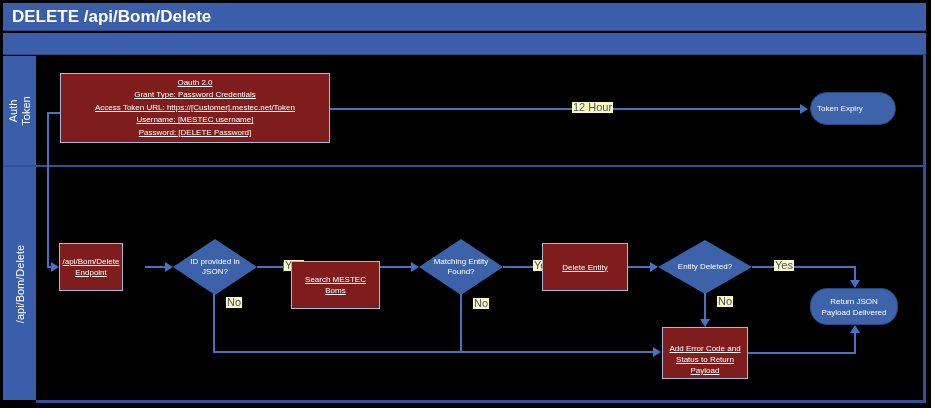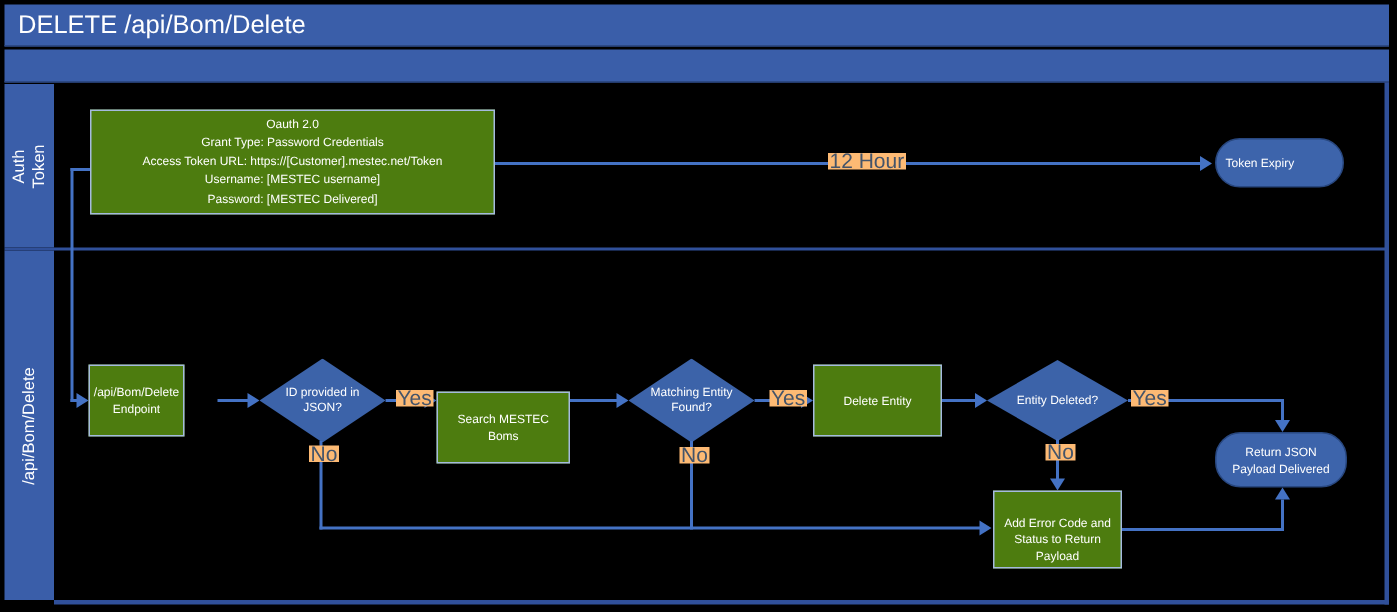--- a/index.html
+++ b/index.html
@@ -5,21 +5,21 @@
   html,body { margin:0; padding:0; background:#000; }
   .canvas {
     position:relative; width:931px; height:408px;
     background:#000; overflow:hidden;
     font-family:"Liberation Sans", sans-serif;
   }
   
   .title-bar {
     position:absolute; left:3px; top:3px; width:923px; height:28px;
     background:#3a5ea9; border-bottom:1px solid #2c4984;
-    color:#fff; font-size:17px; font-weight:normal;
+    color:#fff; font-size:17px; font-weight:bold;
     display:flex; align-items:center; padding-left:9px; box-sizing:border-box;
   }
   .sub-bar {
     position:absolute; left:3px; top:33px; width:923px; height:21px;
     background:#3a5ea9; border-bottom:1px solid #2c4984;
   }
   
   .lane-label {
     position:absolute; left:3px; width:33px; background:#3a5ea9;
   }
@@ -35,43 +35,43 @@
   
   .fline { position:absolute; background:#30509a; }
   
   .seg { position:absolute; background:#4472c4; }
   .ah { position:absolute; width:0; height:0; }
   .ah.r { border-top:5px solid transparent; border-bottom:5px solid transparent; border-left:8px solid #4472c4; }
   .ah.d { border-left:5px solid transparent; border-right:5px solid transparent; border-top:8px solid #4472c4; }
   .ah.u { border-left:5px solid transparent; border-right:5px solid transparent; border-bottom:8px solid #4472c4; }
   
   .box {
-    position:absolute; background:#4d7c0f; border:1.5px solid #a5badf;
+    position:absolute; background:#7f1d1d; border:1.5px solid #a5badf;
     color:#fff; font-size:8px; line-height:11px; text-align:center;
     display:flex; align-items:center; justify-content:center;
-    padding:2px; box-sizing:border-box;
+    padding:2px; box-sizing:border-box;text-decoration:underline;
   }
   .oauth { line-height:12.5px; }
   .oauth .ln { display:block; }
   .diamond {
     position:absolute; background:#3c63a9;
     clip-path:polygon(50% 0, 100% 50%, 50% 100%, 0 50%);
     color:#fff; font-size:8px; line-height:10.5px; text-align:center;
     display:flex; align-items:center; justify-content:center;
     padding:0 8px; box-sizing:border-box;
   }
   .stadium {
     position:absolute; background:#3d64ab; border:1.5px solid #28477f;
     border-radius:17px; color:#fff; font-size:8px; line-height:11px;
     text-align:center; display:flex; align-items:center; justify-content:flex-start;
     padding:2px 6px; box-sizing:border-box;
   }
   .chip {
-    position:absolute; background:#fdba74; color:#44546a;
-    font-size:14px; line-height:11px; padding:0 1px; white-space:nowrap;
+    position:absolute; background:#fef9c3; color:#44546a;
+    font-size:11px; line-height:11px; padding:0 1px; white-space:nowrap;margin-left:20px;
   }
 </style>
 </head>
 <body>
 
 <div class="canvas">
 
   <div class="title-bar">
     <span>DELETE /api/Bom/Delete</span>
   </div>
@@ -87,21 +87,21 @@
   <div class="fline" style="left:3px; top:165px; width:923px; height:2px;"></div>
   <div class="fline" style="left:923px; top:55px; width:3px; height:348px;"></div>
   <div class="fline" style="left:36px; top:400px; width:890px; height:3px;"></div>
 
   <div class="box oauth" style="left:60px; top:73px; width:270px; height:70px;">
     <div>
       <span class="ln">Oauth 2.0</span>
       <span class="ln">Grant Type: Password Credentials</span>
       <span class="ln">Access Token URL: https://[Customer].mestec.net/Token</span>
       <span class="ln">Username: [MESTEC username]</span>
-      <span class="ln">Password: [MESTEC Delivered]</span>
+      <span class="ln">Password: [DELETE Password]</span>
     </div>
   </div>
 
   <div class="seg" style="left:330px; top:108px; width:472px; height:2px;"></div>
   <div class="ah r" style="left:800px; top:104px;"></div>
   <span class="chip" style="left:552px; top:102px;">12 Hour</span>
 
   <div class="stadium" style="left:810px; top:92px; width:86px; height:33px;">
     <span>Token Expiry</span>
   </div>

